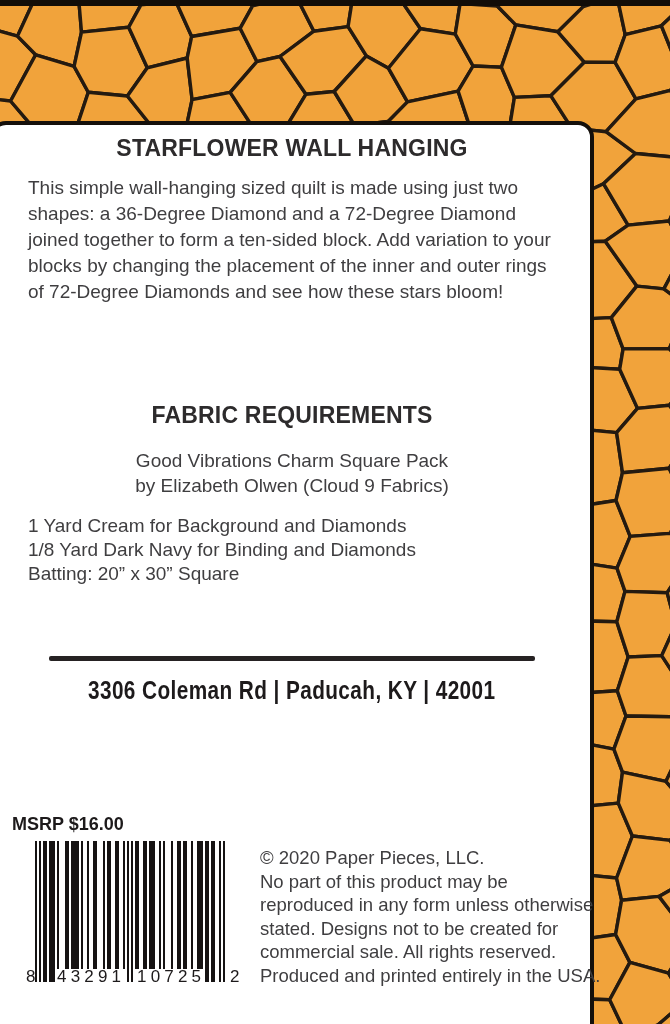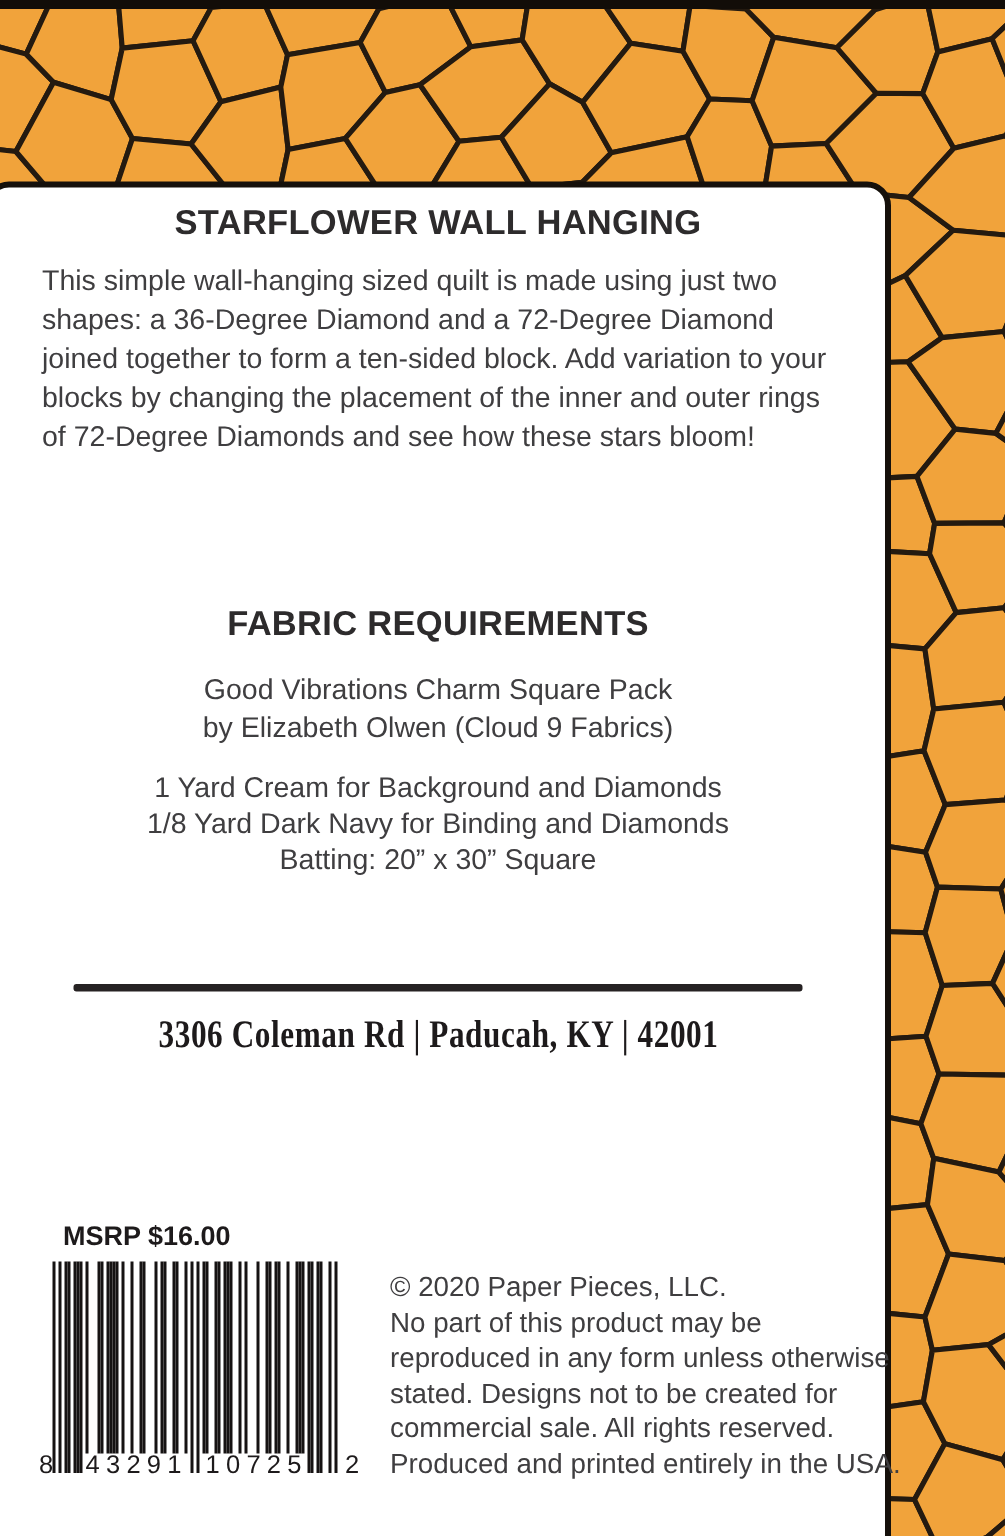--- a/index.html
+++ b/index.html
@@ -33,30 +33,30 @@
   .desc {
     margin:12px auto 0; max-width:528px;
     font-size:19px; line-height:26px; color:var(--bodytxt,#3f3e40);
   }
   .fabric-heading {
     margin-top:95px; text-align:center;
     font-size:23px; font-weight:800; letter-spacing:.2px;
     line-height:30px; color:var(--heading,#2d2b2c);
   }
   .charm { margin-top:18px; text-align:center; font-size:19px; line-height:25px; color:var(--bodytxt,#3f3e40); }
-  .reqs  { margin-top:16px; text-align:center; font-size:19px; line-height:24px; color:var(--bodytxt,#3f3e40); }
+  .reqs  { margin-top:16px; font-size:19px; line-height:24px; color:var(--bodytxt,#3f3e40); }
   .rule  { margin:70px auto 0; width:486px; height:5px; background:#262223; border-radius:2px; }
-  .addr-block { margin-top:10px;font-family:Liberation Serif, serif; }
+  .addr-block { margin-top:10px; }
   .addr {
     text-align:center; font-weight:700; font-size:26px; line-height:38px;
     color:var(--footertxt,#1d1a1b); white-space:nowrap;
   }
   .addr > span { display:inline-block; transform:scaleX(.8); transform-origin:center; letter-spacing:.5px; }
   .msrp {
-    position:absolute; left:42px; top:814px;
+    position:absolute; left:12px; top:814px;
     font-size:18px; font-weight:700; color:var(--footertxt,#1d1a1b);
   }
   #barcode { position:absolute; left:26px; top:841px; overflow:visible; }
   #barcode rect { fill:#161313; }
   #barcode text { font-family:"Liberation Sans", sans-serif; font-size:17px; fill:var(--footertxt,#1d1a1b); }
   .copyright {
     position:absolute; left:236px; top:846px; width:345px;
     font-size:18.5px; line-height:23.6px; color:var(--bodytxt,#3e3d3f);
     white-space:pre-line;
     margin-left:24px;

